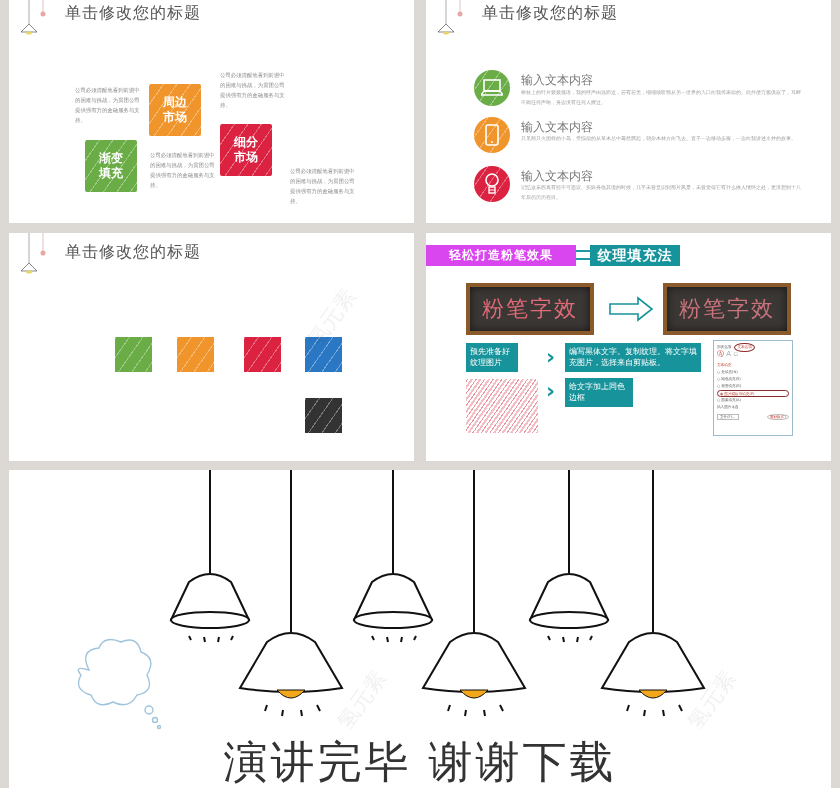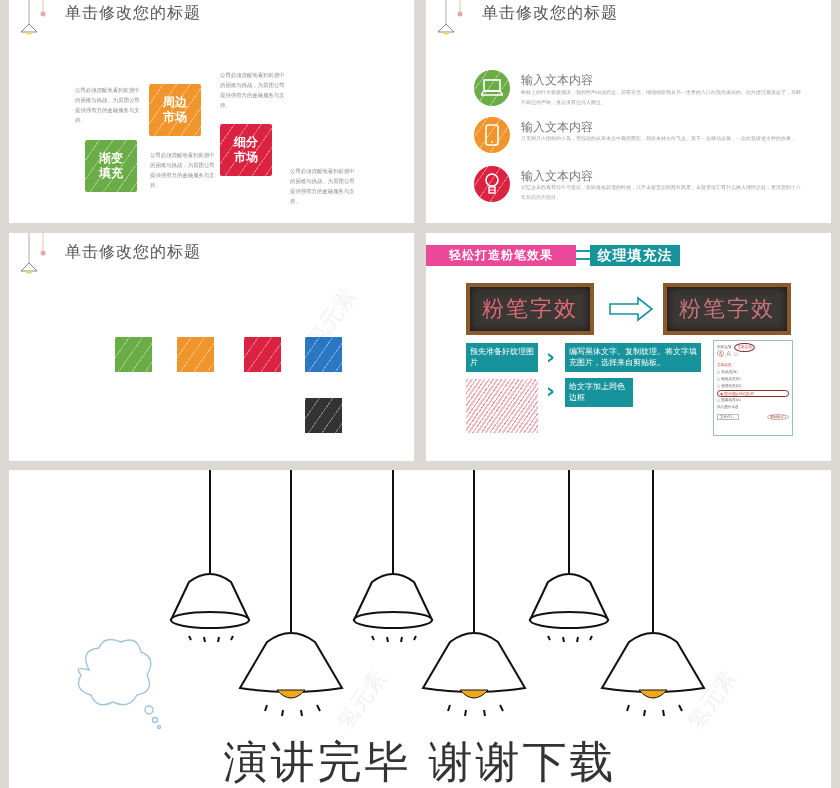--- a/index.html
+++ b/index.html
@@ -22,21 +22,21 @@
   .scribble { background-image: repeating-linear-gradient(-55deg, rgba(255,255,255,0.0) 0 5px, rgba(255,255,255,0.35) 5px 6px, rgba(255,255,255,0) 6px 11px); }
   .tile span { display: block; width: 30px; }
   .desc { position: absolute; width: 68px; font-size: 5.4px; line-height: 10px; color: #8a8a8a; }
 
   .feature-icon { position: absolute; width: 36px; height: 36px; border-radius: 50%; display: flex; align-items: center; justify-content: center; }
   .feature-title { position: absolute; font-size: 12px; color: #777; }
   .feature-text { position: absolute; width: 280px; font-size: 5px; line-height: 10px; color: #a0a0a0; }
 
   .sq { position: absolute; width: 37px; height: 35px; }
 
-  .banner-black { position: absolute; left: 0; top: 12px; width: 150px; height: 21px; background: #ec4899; color: #fff; font-weight: bold; font-size: 12px; display: flex; align-items: center; justify-content: center; letter-spacing: 1px; }
+  .banner-black { position: absolute; left: 0; top: 12px; width: 150px; height: 21px; background: #d946ef; color: #fff; font-weight: bold; font-size: 12px; display: flex; align-items: center; justify-content: center; letter-spacing: 1px; }
   .banner-connector { position: absolute; left: 150px; top: 17px; width: 14px; height: 10px; border-top: 2px solid #1e9aa2; border-bottom: 2px solid #1e9aa2; }
   .banner-teal { position: absolute; left: 164px; top: 12px; width: 90px; height: 21px; background: #17939b; color: #fff; font-weight: bold; font-size: 14px; display: flex; align-items: center; justify-content: center; letter-spacing: 1px; }
   .board { position: absolute; width: 128px; height: 52px; background: #3a3735; border: 4px solid #8b5a2b; box-shadow: inset 0 0 8px rgba(0,0,0,0.6); display: flex; align-items: center; justify-content: center; font-size: 22px; color: #e26a77; letter-spacing: 2px; font-family: "DejaVu Serif", serif; }
   .board.b2 { color: #c9737c; }
   .step-box { position: absolute; background: #17939b; color: #fff; font-size: 8px; line-height: 11px; padding: 3px 4px; }
   .chev { position: absolute; font-size: 22px; color: #17939b; font-weight: bold; }
   .chalk-sample { position: absolute; left: 40px; top: 146px; width: 72px; height: 54px; background-image: repeating-linear-gradient(-55deg, #f3b6bd 0 2px, #ffffff 2px 4px, #ea8b96 4px 5px, #fff 5px 7px); opacity: 0.9; }
   .dialog { position: absolute; left: 287px; top: 107px; width: 80px; height: 96px; border: 1px solid #9bbbd0; background: #fff; font-size: 3.6px; color: #555; padding: 3px; }
   .dialog .row { height: 7px; line-height: 7px; white-space: nowrap; }
   .dialog .tabs { display: flex; gap: 3px; align-items: center; }
@@ -146,21 +146,21 @@
   <div class="banner-black">轻松打造粉笔效果</div>
   <div class="banner-connector"></div>
   <div class="banner-teal">纹理填充法</div>
 
   <div class="board" style="left:40px; top:50px;">粉笔字效</div>
   <svg style="position:absolute; left:182px; top:63px;" width="46" height="26" viewBox="0 0 46 26">
     <path d="M2 8 L30 8 L30 2 L44 13 L30 24 L30 18 L2 18 Z" fill="#fff" stroke="#17939b" stroke-width="1.6"></path>
   </svg>
   <div class="board b2" style="left:237px; top:50px;">粉笔字效</div>
 
-  <div class="step-box" style="left:40px; top:110px; width:72px; height:29px;">预先准备好纹理图片</div>
+  <div class="step-box" style="left:40px; top:110px; width:52px; height:29px;">预先准备好纹理图片</div>
   <div class="chev" style="left:120px; top:111px;">›</div>
   <div class="chalk-sample"></div>
   <div class="step-box" style="left:139px; top:110px; width:136px; height:29px;">编写黑体文字。复制纹理。将文字填充图片，选择来自剪贴板。</div>
   <div class="chev" style="left:120px; top:145px;">›</div>
   <div class="step-box" style="left:139px; top:145px; width:68px; height:29px;">给文字加上同色边框</div>
 
   <div class="dialog">
     <div class="row tabs">
       <span>形状选项</span>
       <span class="circ">文本选项</span>

